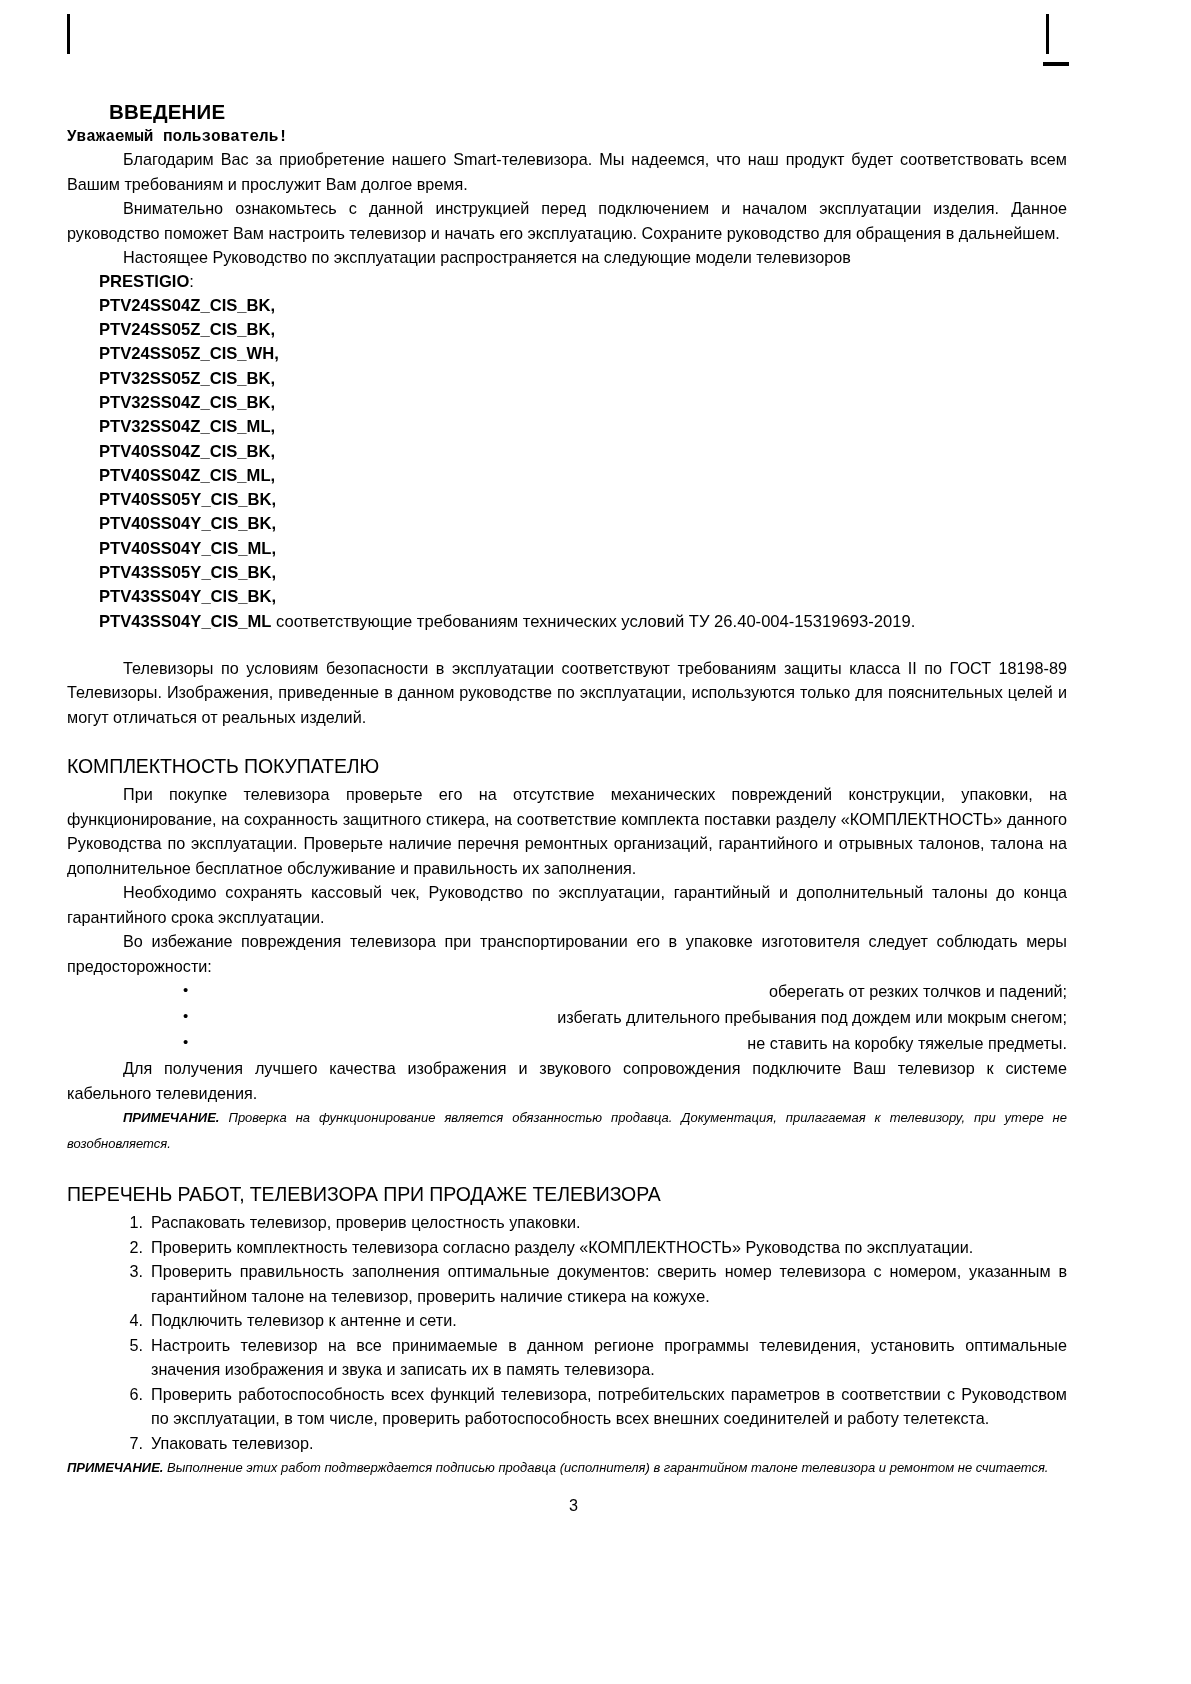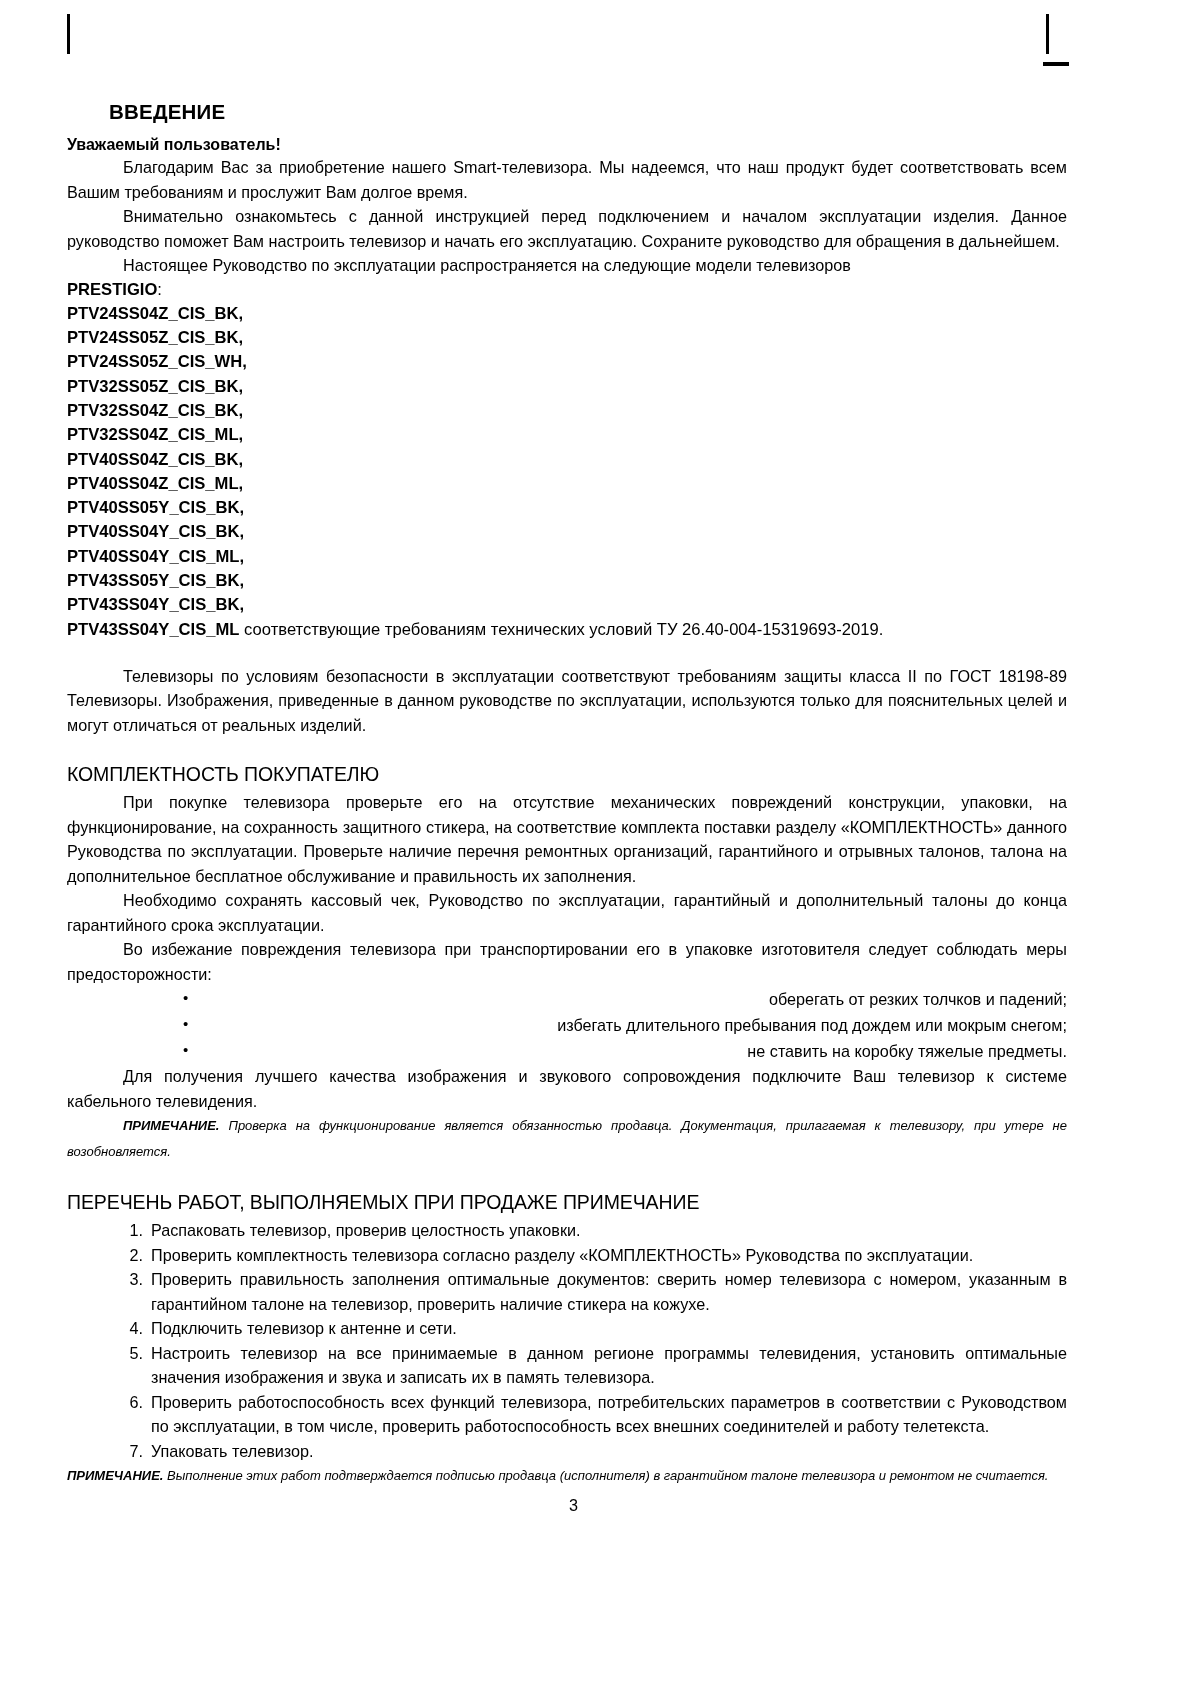--- a/index.html
+++ b/index.html
@@ -45,39 +45,40 @@
   }
   .h2 {
     font-size: 19.5px;
     font-weight: normal;
     margin: 26px 0 4px 0;
     letter-spacing: -0.1px;
   }
   .lead-bold {
     font-size: 16px;
     font-weight: bold;
-    margin: 12px 0 1px 0;
+    margin: 4px 0 1px 0;
+    font-family: Liberation Mono, monospace;
   }
   p.body {
     font-size: 16.2px;
     line-height: 24.5px;
     margin: 0;
     text-align: justify;
     text-indent: 56px;
   }
 
   .models {
     font-size: 16.6px;
     line-height: 24.3px;
     font-weight: bold;
     margin: 0;
   }
   .models .brand { font-weight: bold; }
   .models .normal { font-weight: normal; }
-  .model-line { white-space: nowrap; }
+  .model-line { white-space: nowrap; margin-left: 32px; }
   .spacer-md { height: 22px; }
 
   ul.bullets {
     margin: 0;
     padding: 0;
     list-style: none;
     text-align: right;
   }
   ul.bullets li {
     font-size: 16.2px;
@@ -182,21 +183,21 @@
 
     <ul class="bullets">
       <li>оберегать от резких толчков и падений;</li>
       <li>избегать длительного пребывания под дождем или мокрым снегом;</li>
       <li>не ставить на коробку тяжелые предметы.</li>
     </ul>
 
     <p class="body">Для получения лучшего качества изображения и звукового сопровождения подключите Ваш телевизор к системе кабельного телевидения.</p>
     <p class="note indented"><b>ПРИМЕЧАНИЕ.</b><span> Проверка на функционирование является обязанностью продавца. Документация, прилагаемая к телевизору, при утере не возобновляется.</span></p>
 
-    <h2 class="h2">ПЕРЕЧЕНЬ РАБОТ, ВЫПОЛНЯЕМЫХ ПРИ ПРОДАЖЕ ПРИМЕЧАНИЕ</h2>
+    <h2 class="h2">ПЕРЕЧЕНЬ РАБОТ, ТЕЛЕВИЗОРА ПРИ ПРОДАЖЕ ТЕЛЕВИЗОРА</h2>
     <ol class="steps">
       <li>Распаковать телевизор, проверив целостность упаковки.</li>
       <li>Проверить комплектность телевизора согласно разделу «КОМПЛЕКТНОСТЬ» Руководства по эксплуатации.</li>
       <li>Проверить правильность заполнения оптимальные документов: сверить номер телевизора с номером, указанным в гарантийном талоне на телевизор, проверить наличие стикера на кожухе.</li>
       <li>Подключить телевизор к антенне и сети.</li>
       <li>Настроить телевизор на все принимаемые в данном регионе программы телевидения, установить оптимальные значения изображения и звука и записать их в память телевизора.</li>
       <li>Проверить работоспособность всех функций телевизора, потребительских параметров в соответствии с Руководством по эксплуатации, в том числе, проверить работоспособность всех внешних соединителей и работу телетекста.</li>
       <li>Упаковать телевизор.</li>
     </ol>
     <p class="note"><b>ПРИМЕЧАНИЕ.</b><span> Выполнение этих работ подтверждается подписью продавца (исполнителя) в гарантийном талоне телевизора и ремонтом не считается.</span></p>

